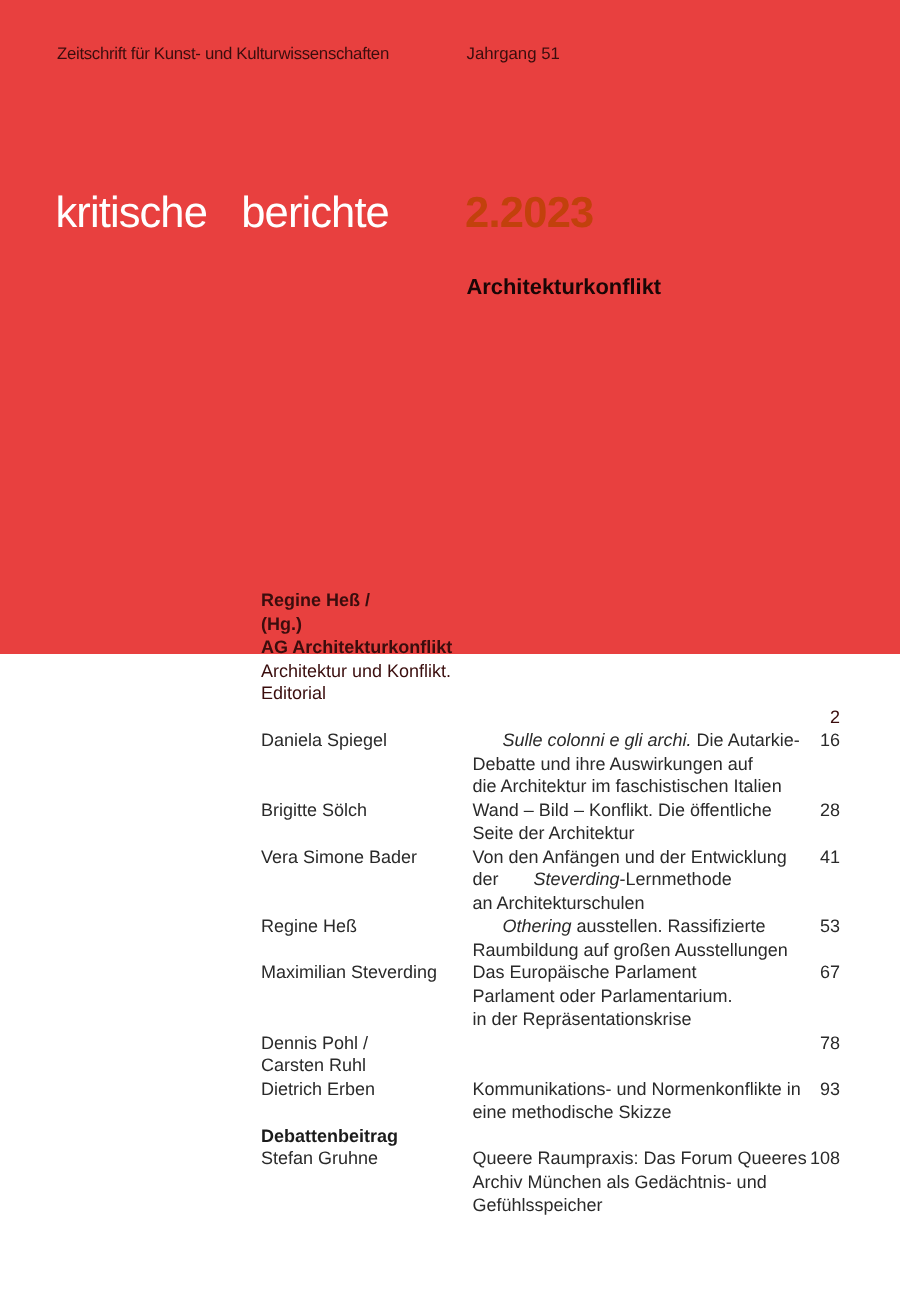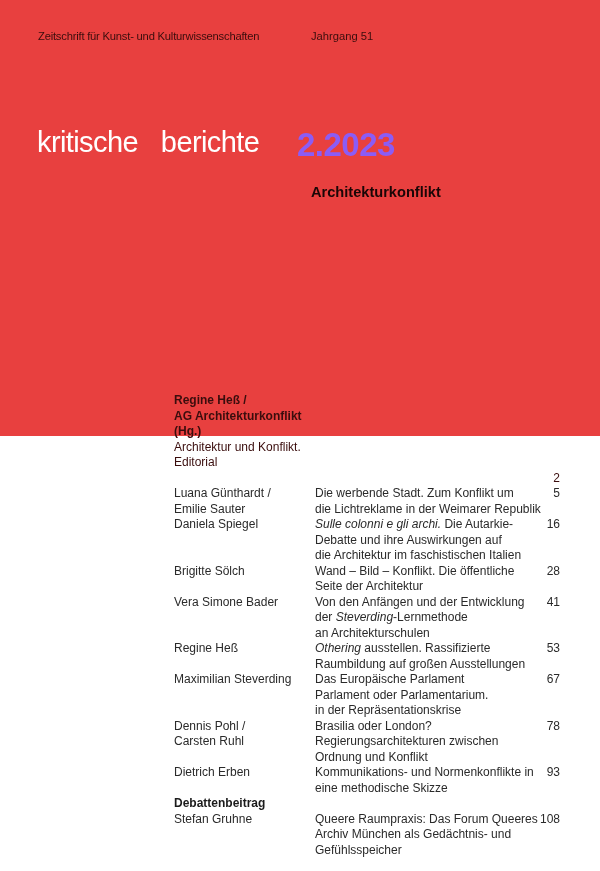--- a/index.html
+++ b/index.html
@@ -22,77 +22,66 @@
       position: absolute; top: 30px; left: 311px;
       font-size: 11.2px; color: #3a0d0d;
       font-family: "Liberation Sans", sans-serif;
     }
     .journal-title {
       position: absolute; top: 126px; left: 37px;
       font-size: 29px; color: #ffffff; letter-spacing: -0.6px; word-spacing: 4px;
       font-family: "Liberation Sans", sans-serif;
     }
     .issue-number {
-      position: absolute; top: 126px; left: 297px;
-      font-size: 33px; color: #8b5cf6; font-weight: bold; letter-spacing: -0.5px;
+      position: absolute; top: 126px; left: 310px;
+      font-size: 29px; color: #c2410c; font-weight: bold; letter-spacing: -0.5px;
       font-family: "Liberation Sans", sans-serif;
     }
     .issue-theme {
       position: absolute; top: 184px; left: 311px;
       font-size: 14.6px; color: #1a0606; font-weight: bold;
       font-family: "Liberation Sans", sans-serif;
     }
     .toc {
       position: absolute; top: 393px; left: 174px; width: 390px;
       font-family: "Liberation Sans", sans-serif;
       font-size: 12px; line-height: 15.5px;
     }
     .toc-row { display: flex; }
     .toc-author { width: 137px; flex: none; padding-right: 4px; }
     .toc-title { width: 222px; flex: none; }
     .toc-page { flex: 1; text-align: right; padding-right: 4px; }
     .toc-row.editorial { color: #3a0d0d; flex-direction: column; }
     .toc-row.editorial .toc-author { font-weight: bold; }
     .toc-row.section { font-weight: bold; color: #1b1b1b; flex-direction: column; }
     .line { display: block; white-space: nowrap; }
-    .it { font-style: italic; }
+    .it { font-style: italic; margin-left: 20px; }
   </style>
 </head>
 <body>
 
 <div class="red-band"></div>
 <div class="subtitle">Zeitschrift für Kunst- und Kulturwissenschaften</div>
 <div class="volume">Jahrgang 51</div>
 <div class="journal-title" style="white-space:pre">kritische  berichte</div>
 <div class="issue-number">2.2023</div>
 <div class="issue-theme">Architekturkonflikt</div>
 
 <div class="toc" id="toc">
     <div class="toc-row editorial">
       <div class="toc-author">
         <span class="line">Regine Heß /</span>
+        <span class="line">(Hg.)</span>
         <span class="line">AG Architekturkonflikt</span>
-        <span class="line">(Hg.)</span>
       </div>
       <div class="toc-title">
         <span class="line"><span>Architektur und Konflikt.</span></span>
         <span class="line"><span>Editorial</span></span>
       </div>
       <div class="toc-page">2</div>
-    </div>
-    <div class="toc-row article">
-      <div class="toc-author">
-        <span class="line">Luana Günthardt /</span>
-        <span class="line">Emilie Sauter</span>
-      </div>
-      <div class="toc-title">
-        <span class="line"><span>Die werbende Stadt. Zum Konflikt um</span></span>
-        <span class="line"><span>die Lichtreklame in der Weimarer Republik</span></span>
-      </div>
-      <div class="toc-page">5</div>
     </div>
     <div class="toc-row article">
       <div class="toc-author">
         <span class="line">Daniela Spiegel</span>
       </div>
       <div class="toc-title">
         <span class="line"><span class="it">Sulle colonni e gli archi.</span><span> Die Autarkie-</span></span>
         <span class="line"><span>Debatte und ihre Auswirkungen auf</span></span>
         <span class="line"><span>die Architektur im faschistischen Italien</span></span>
       </div>
@@ -138,25 +127,20 @@
         <span class="line"><span>Parlament oder Parlamentarium.</span></span>
         <span class="line"><span>in der Repräsentationskrise</span></span>
       </div>
       <div class="toc-page">67</div>
     </div>
     <div class="toc-row article">
       <div class="toc-author">
         <span class="line">Dennis Pohl /</span>
         <span class="line">Carsten Ruhl</span>
       </div>
-      <div class="toc-title">
-        <span class="line"><span>Brasilia oder London?</span></span>
-        <span class="line"><span>Regierungsarchitekturen zwischen</span></span>
-        <span class="line"><span>Ordnung und Konflikt</span></span>
-      </div>
       <div class="toc-page">78</div>
     </div>
     <div class="toc-row article">
       <div class="toc-author">
         <span class="line">Dietrich Erben</span>
       </div>
       <div class="toc-title">
         <span class="line"><span>Kommunikations- und Normenkonflikte in</span></span>
         <span class="line"><span>eine methodische Skizze</span></span>
       </div>

